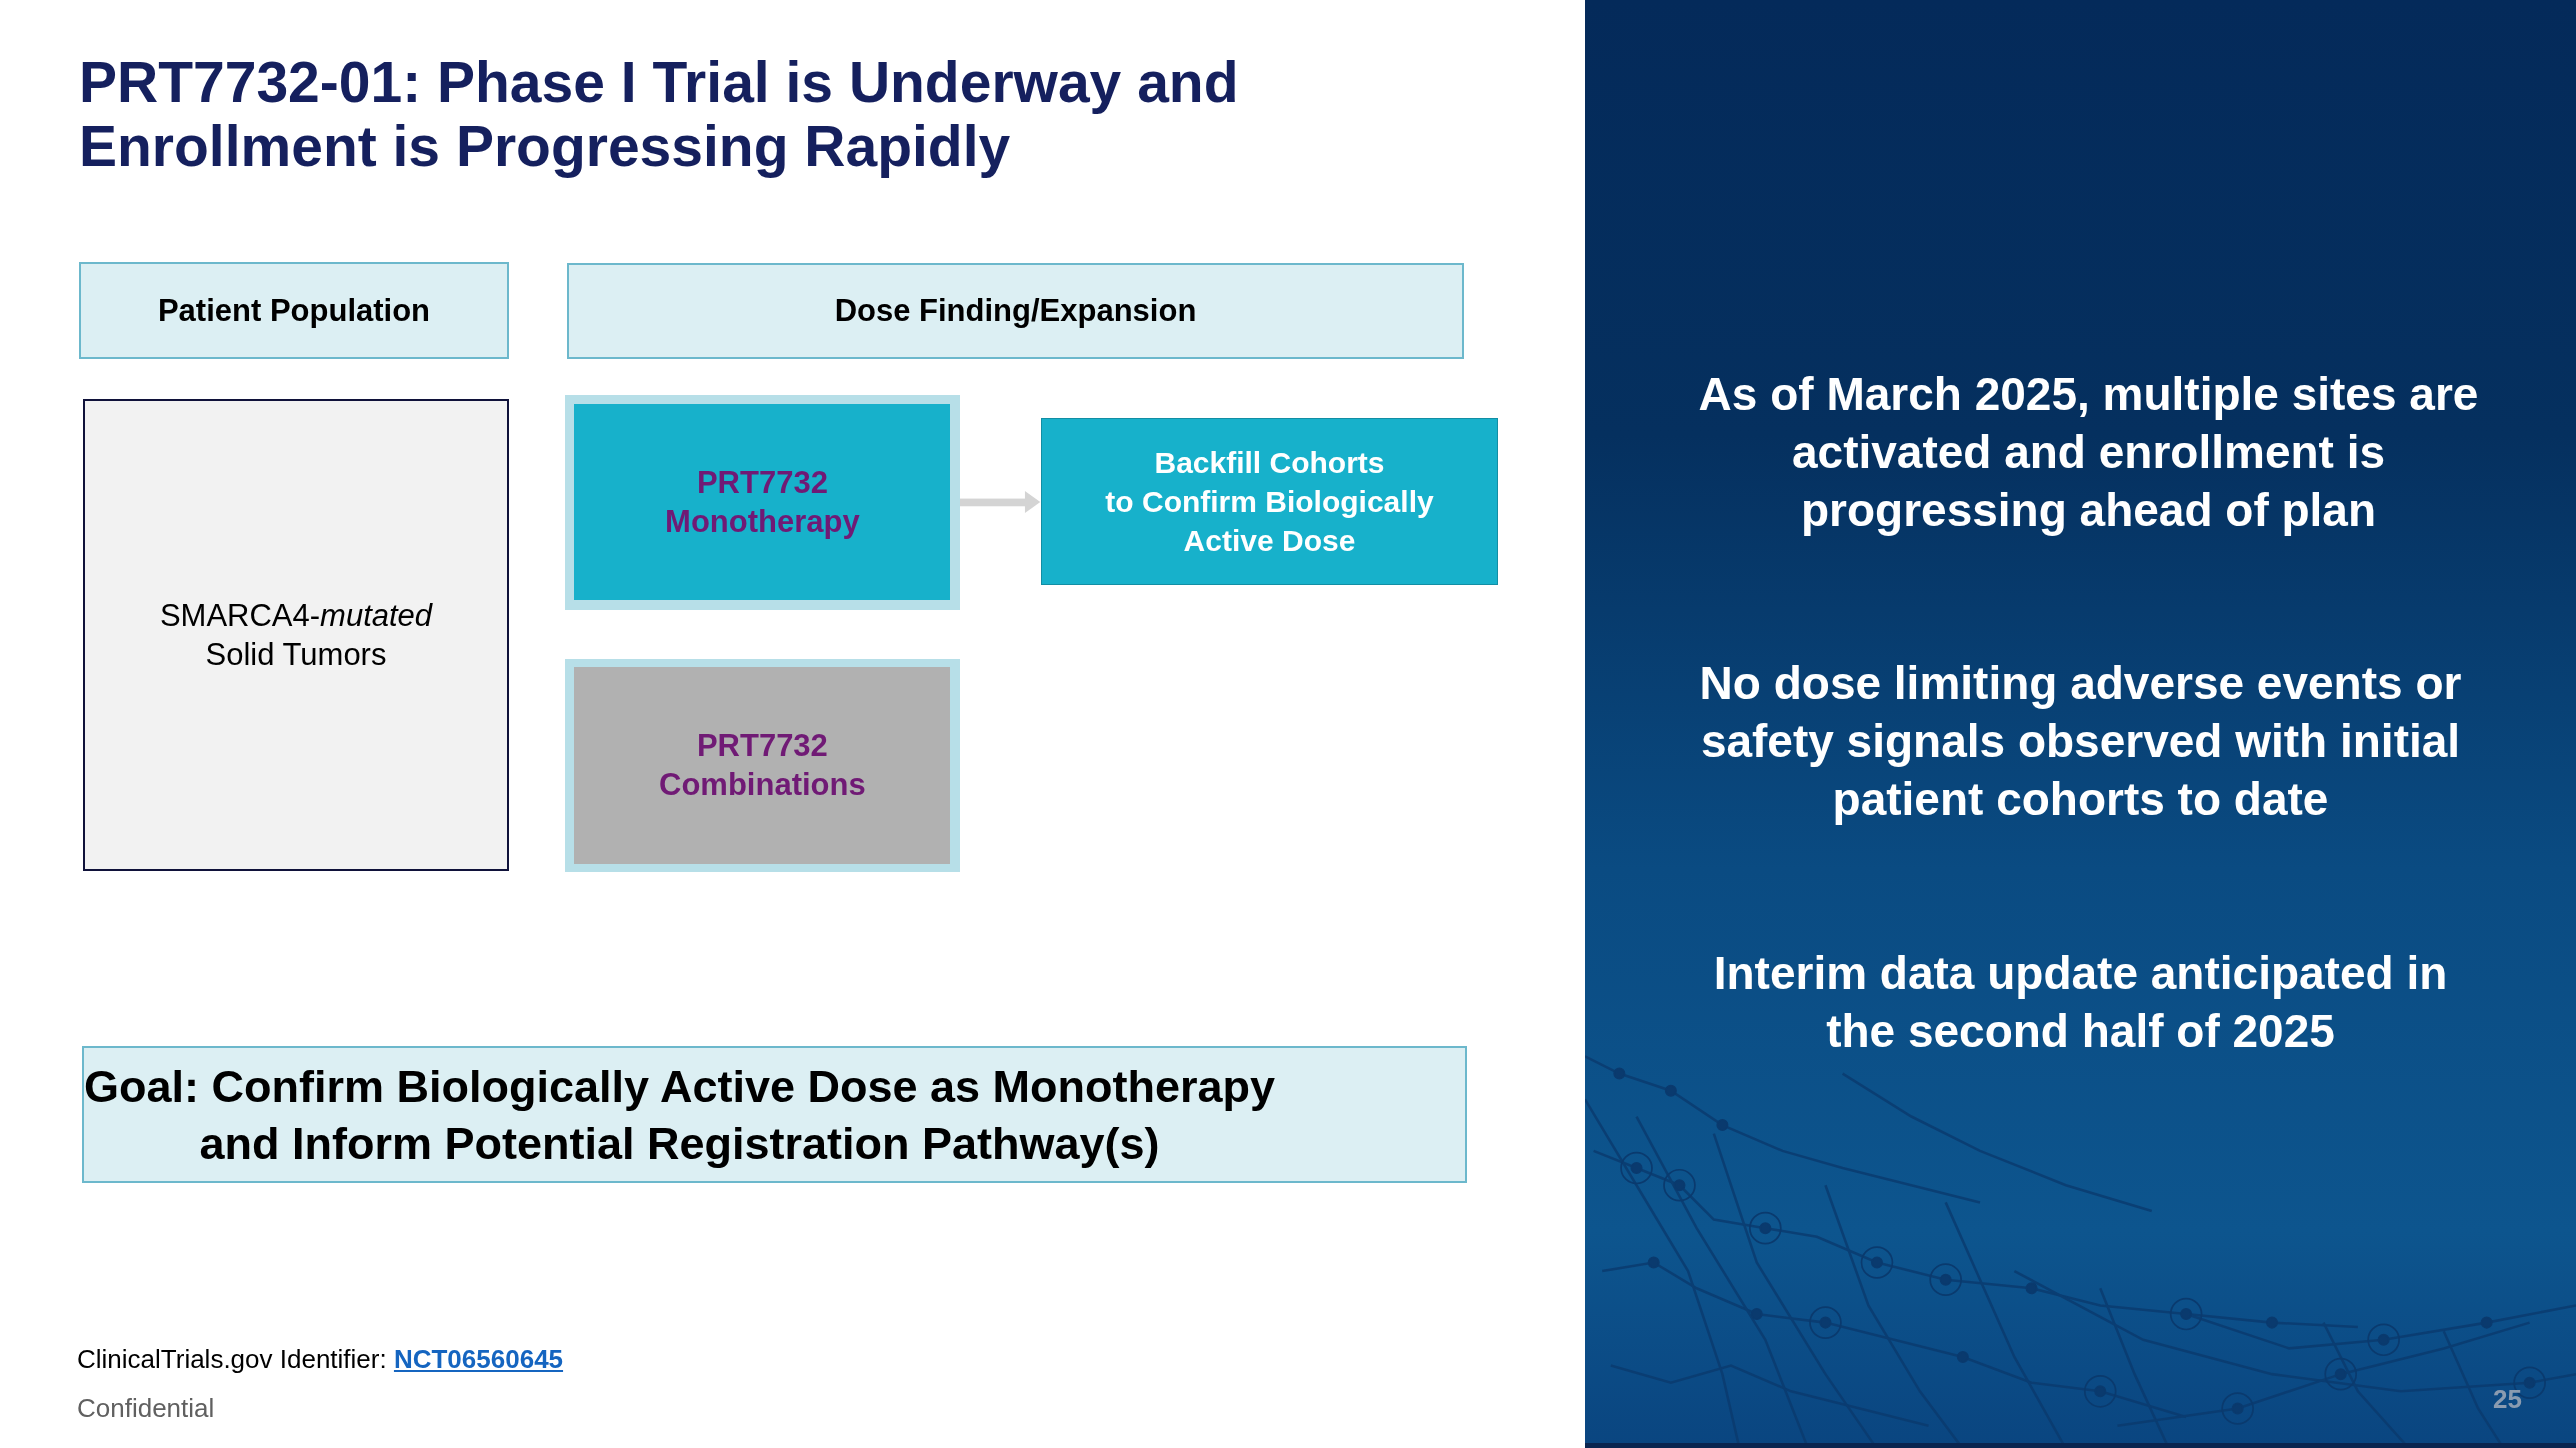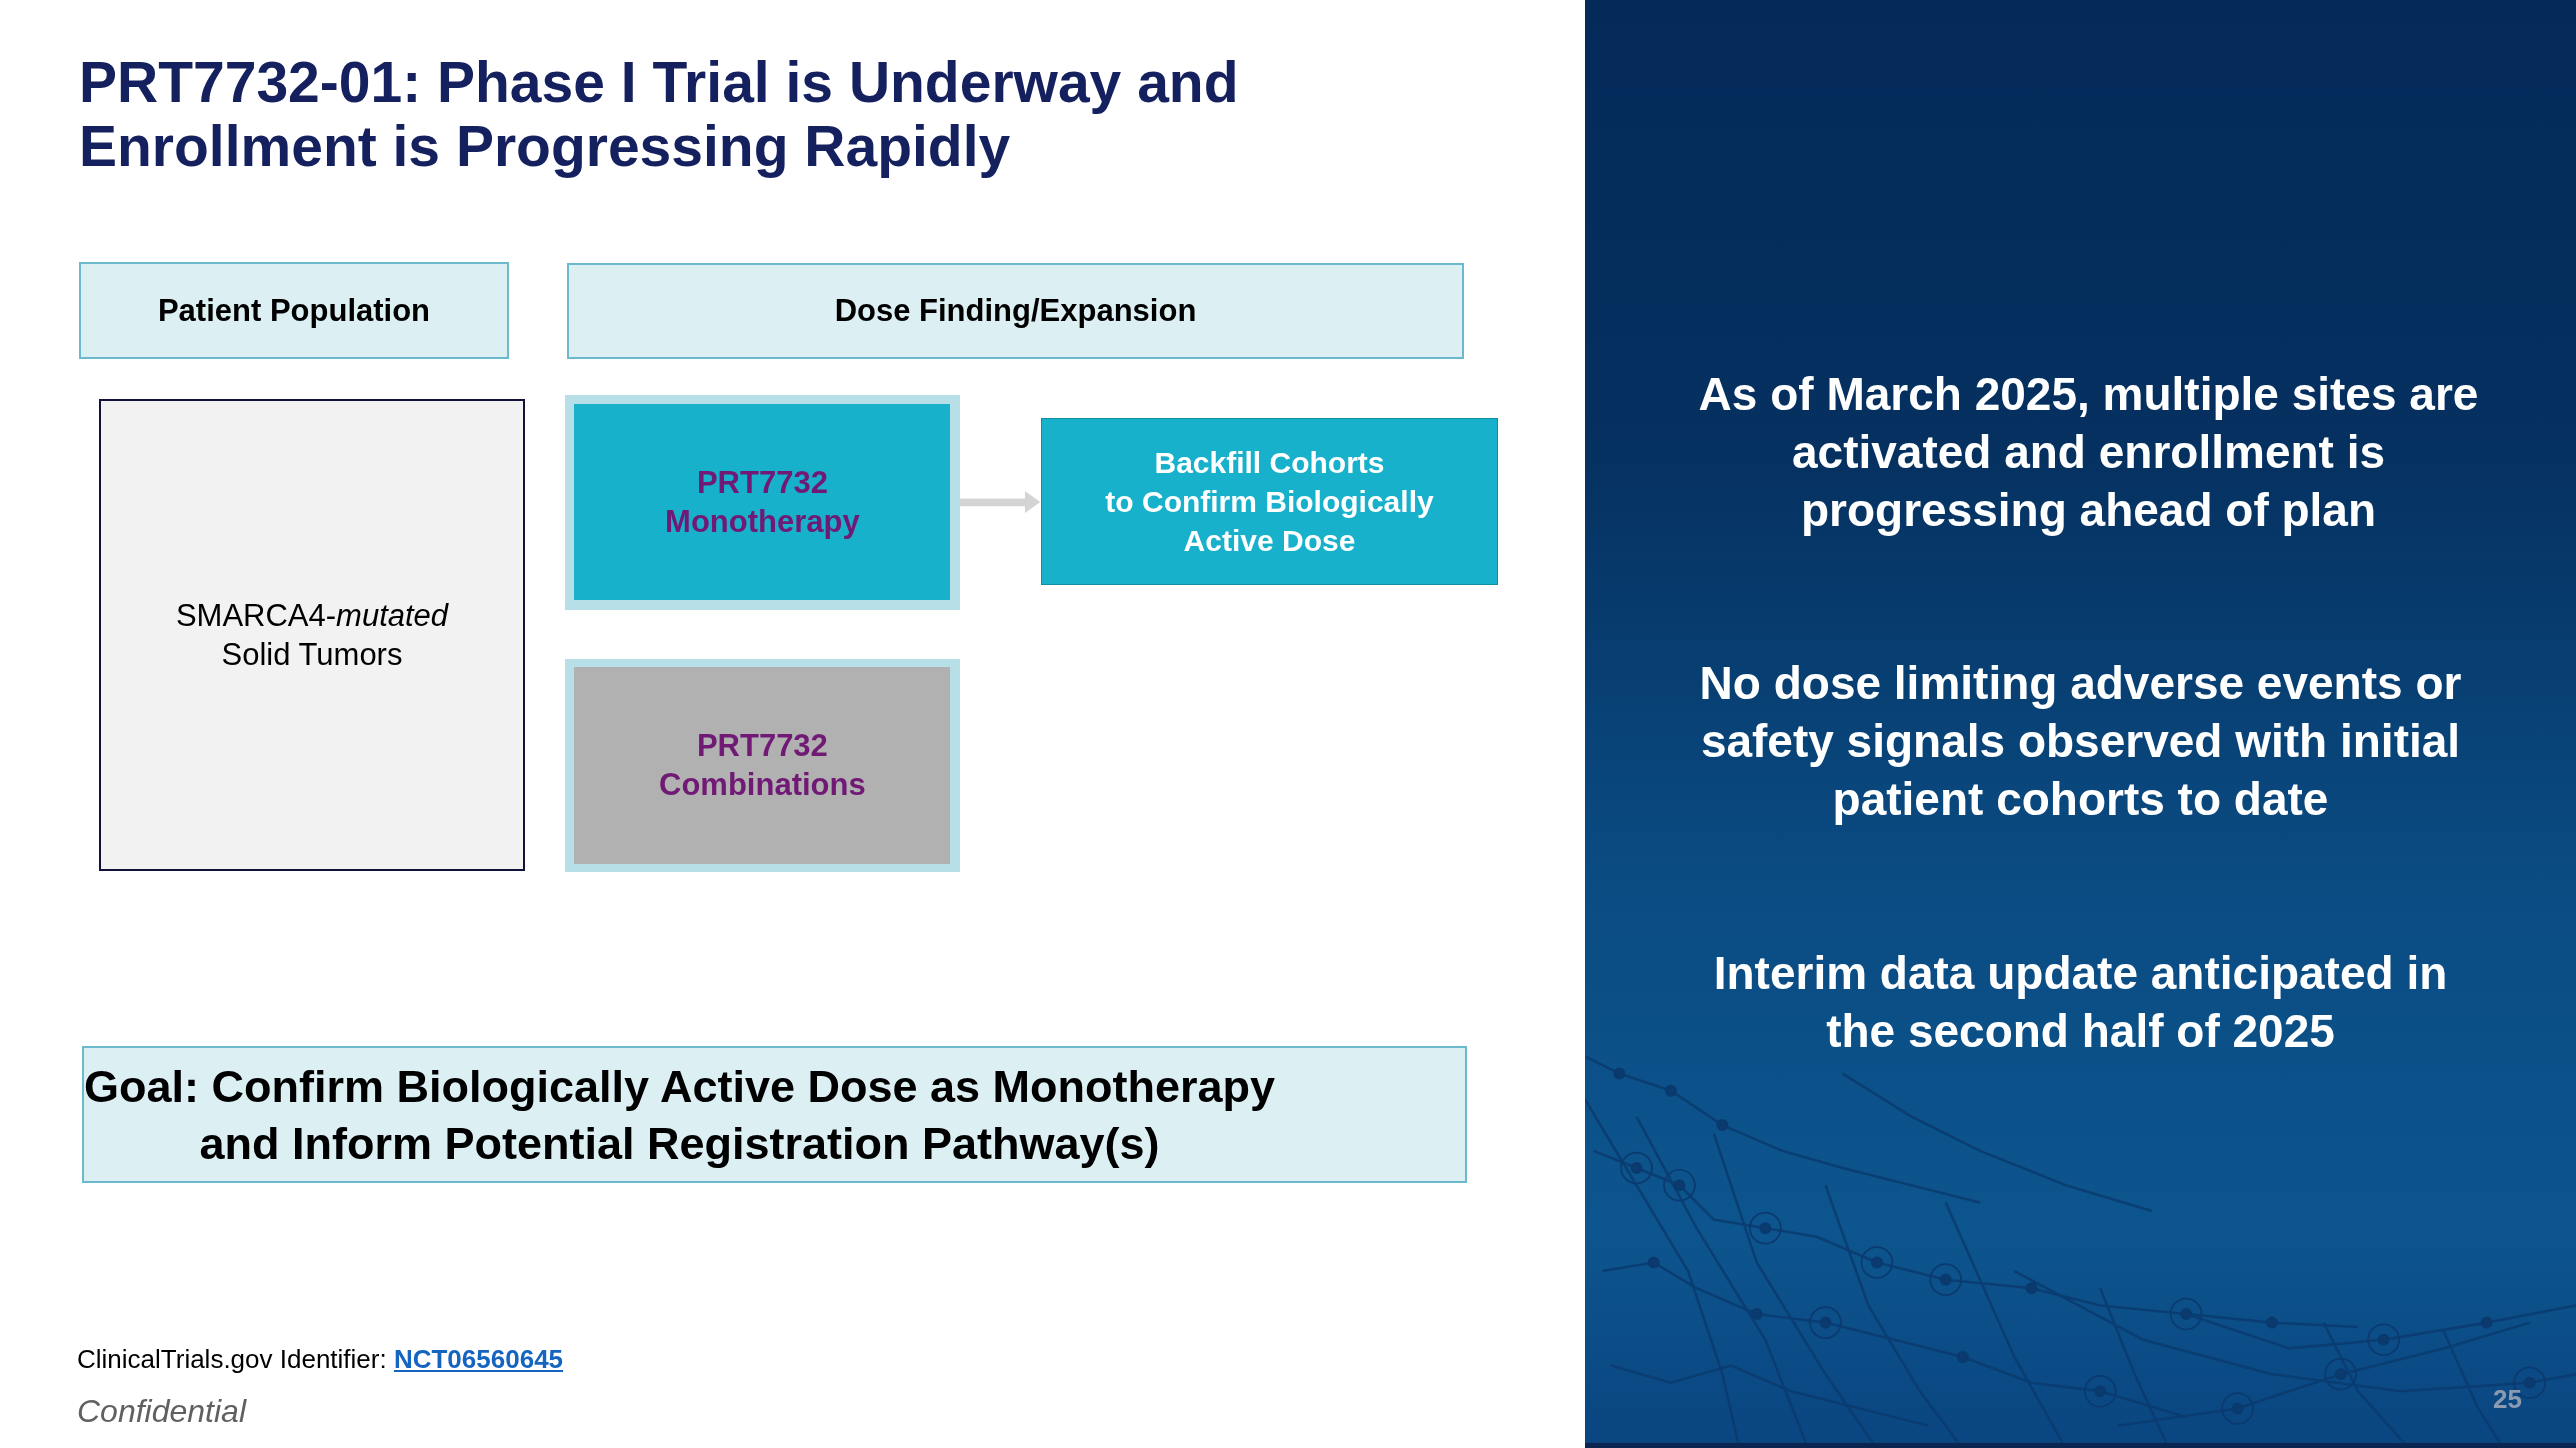--- a/index.html
+++ b/index.html
@@ -1,29 +1,29 @@
 <!DOCTYPE html>
 <html style="font-size:13.7px"><head>
 <meta charset="utf-8">
 <style>
   html, body { margin:0; padding:0; }
   body { width:2576px; height:1449px; position:relative; overflow:hidden; background:#ffffff; font-family:"Liberation Sans", sans-serif; }
   .abs { position:absolute; box-sizing:border-box; }
   .title { left:79px; top:50px; width:1460px; font-size:57px; font-weight:bold; color:#15205e; line-height:64px; }
   .hdr { background:#dcefF3; border:2.6px solid #6cb8cc; display:flex; align-items:center; justify-content:center; font-size:31px; font-weight:bold; color:#000; }
-  .pop { left:83px; top:399px; width:426px; height:472px; background:#f2f2f2; border:2.6px solid #10123a; display:flex; align-items:center; justify-content:center; text-align:center; font-size:31px; line-height:39px; color:#000;margin-left:16px; }
+  .pop { left:83px; top:399px; width:426px; height:472px; background:#f2f2f2; border:2.6px solid #10123a; display:flex; align-items:center; justify-content:center; text-align:center; font-size:31px; line-height:39px; color:#000; }
   .outer { background:#b7dfe8; }
   .inner { display:flex; align-items:center; justify-content:center; text-align:center; color:#701a75; font-weight:bold; font-size:31px; line-height:39px; }
   .teal { background:#17b1cb; }
   .grey { background:#b1b1b1; }
   .backfill { left:1041px; top:418px; width:457px; height:167px; background:#17b1cb; border:1.7px solid #128ea4; display:flex; align-items:center; justify-content:center; text-align:center; color:#fff; font-weight:bold; font-size:30px; line-height:39px; }
   .goal { left:82px; top:1046px; width:1385px; height:137px; background:#dcefF3; border:2.6px solid #6cb8cc; display:flex; align-items:center; text-align:center; font-size:45px; font-weight:bold; line-height:57px; color:#000; }
   .foot1 { left:77px; top:1344px; font-size:26px; color:#000; }
   .foot1 a { color:#1565c0; font-weight:bold; text-decoration:underline; }
-  .foot2 { left:77px; top:1393px; font-size:32px; color:#606060;font-style:italic; }
+  .foot2 { left:77px; top:1393px; font-size:26px; color:#606060; }
   .panel { left:1585px; top:0; width:991px; height:1449px; background:linear-gradient(180deg,#042a5a 0%,#05305f 30%,#0a4b82 60%,#0d558e 85%,#0a4580 100%); overflow:hidden; }
   .panel svg { position:absolute; left:0; top:0; }
   .pt { position:absolute; left:0; width:991px; text-align:center; color:#fff; font-weight:bold; font-size:46px; line-height:58px; }
   .pnum { position:absolute; left:908px; top:1384px; font-size:26px; font-weight:bold; color:#8a9bb0; }
   .bottombar { position:absolute; left:0; top:1443px; width:991px; height:6px; background:#0a2550; }
 </style>
 </head>
 <body>
 
 <div class="abs title">

